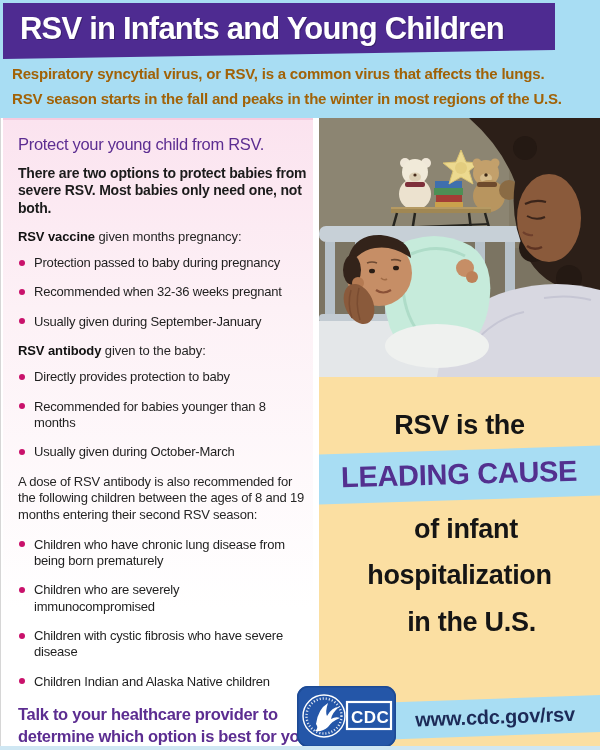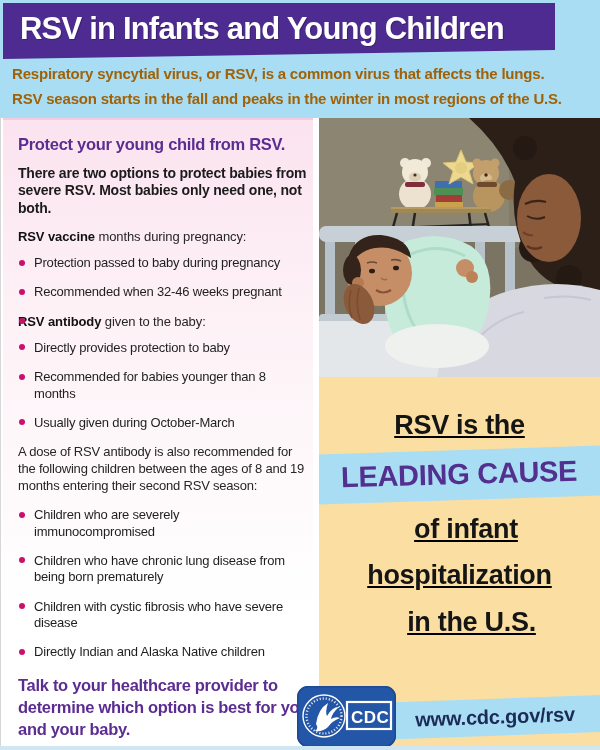--- a/index.html
+++ b/index.html
@@ -51,21 +51,21 @@
     background:linear-gradient(180deg,#fbe3ef 0%, #fdf1f6 30%, #ffffff 78%);
     box-sizing:border-box;
     padding:15px 10px 0 15px;
     border-top:2px solid #f6cade;
     overflow:hidden;
   }
   .panel-heading{
     margin:0 0 11px 0;
     font-size:16.5px;
     letter-spacing:-0.3px;
-    font-weight:bold;
+    font-weight:normal;
     color:#5c2d91;
   }
   .options-para{
     margin:0 0 12px 0;
     font-size:14px;
     font-weight:bold;
     color:#1b1b1b;
     line-height:1.24;
     letter-spacing:-0.2px;
     width:292px;
@@ -109,21 +109,21 @@
     font-size:16.5px;
     font-weight:bold;
     color:#5c2d91;
     letter-spacing:-0.3px;
     line-height:1.35;
     width:292px;
   }
 
   
   .right-col{
-    position:absolute;left:319px;top:118px;width:281px;height:629px;text-decoration:underline;
+    position:absolute;left:319px;top:118px;width:281px;height:629px;
   }
   .photo{
     width:281px;height:259px;display:block;
   }
   .fact-panel{
     position:relative;
     width:281px;height:370px;
     background:#fbdfa2;
     overflow:hidden;
     text-align:center;
@@ -191,40 +191,40 @@
   </div>
   <div class="intro-text">
     <div>Respiratory syncytial virus, or RSV, is a common virus that affects the lungs.</div>
     <div>RSV season starts in the fall and peaks in the winter in most regions of the U.S.</div>
   </div>
 
   <div class="left-panel">
     <h2 class="panel-heading">Protect your young child from RSV.</h2>
     <p class="options-para">There are two options to protect babies from severe RSV. Most babies only need one, not both.</p>
 
-    <p class="lead-para"><b>RSV vaccine</b><span> months during pregnancy:</span></p>
+    <p class="lead-para"><b>RSV vaccine</b><span> given months pregnancy:</span></p>
     <ul class="bullets">
       <li><span class="bullet-dot"></span><span>Protection passed to baby during pregnancy</span></li>
-      <li><span class="bullet-dot"></span><span>Recommended when 32-46 weeks pregnant</span></li>
-      <li><span class="bullet-dot"></span></li>
+      <li><span class="bullet-dot"></span><span>Recommended when 32-36 weeks pregnant</span></li>
+      <li><span class="bullet-dot"></span><span>Usually given during September-January</span></li>
     </ul>
 
     <p class="lead-para"><b>RSV antibody</b><span> given to the baby:</span></p>
     <ul class="bullets">
       <li><span class="bullet-dot"></span><span>Directly provides protection to baby</span></li>
       <li><span class="bullet-dot"></span><span>Recommended for babies younger than 8 months</span></li>
       <li><span class="bullet-dot"></span><span>Usually given during October-March</span></li>
     </ul>
 
     <p class="dose-para">A dose of RSV antibody is also recommended for the following children between the ages of 8 and 19 months entering their second RSV season:</p>
     <ul class="bullets">
+      <li><span class="bullet-dot"></span><span>Children who have chronic lung disease from being born prematurely</span></li>
       <li><span class="bullet-dot"></span><span>Children who are severely immunocompromised</span></li>
-      <li><span class="bullet-dot"></span><span>Children who have chronic lung disease from being born prematurely</span></li>
       <li><span class="bullet-dot"></span><span>Children with cystic fibrosis who have severe disease</span></li>
-      <li><span class="bullet-dot"></span><span>Directly Indian and Alaska Native children</span></li>
+      <li><span class="bullet-dot"></span><span>Children Indian and Alaska Native children</span></li>
     </ul>
 
     <p class="closing-para">Talk to your healthcare provider to determine which option is best for you and your baby.</p>
   </div>
 
   <div class="right-col">
 
     <svg class="photo" viewBox="0 0 281 259" preserveAspectRatio="none" role="img">
 
       <rect x="0" y="0" width="281" height="259" fill="#8c8572"></rect>

